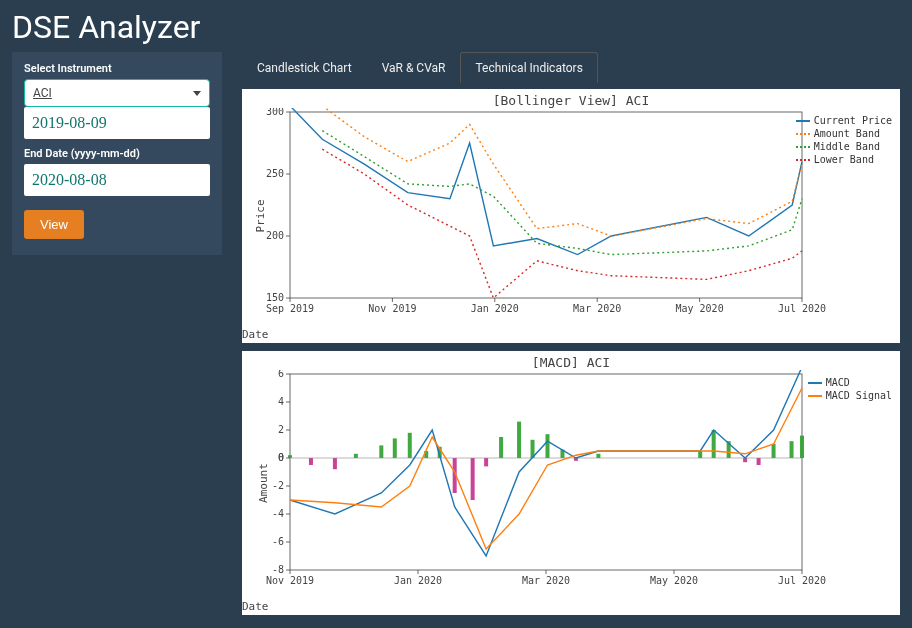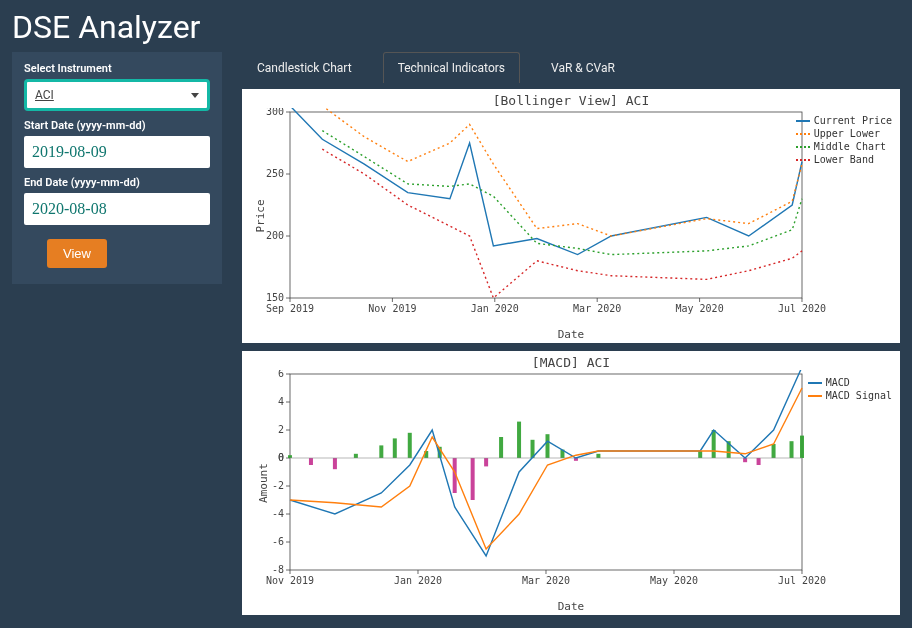--- a/index.html
+++ b/index.html
@@ -42,21 +42,21 @@
   .select-wrap {
     position: relative;
     background: #fff;
     border-radius: 4px;
     padding: 6px 8px;
     color: #444;
     font-size: 12px;
     display: flex;
     justify-content: space-between;
     align-items: center;
-    border: 3px solid #14b8a6;
+    border: 1px solid #14b8a6;
     cursor: pointer;
     text-decoration: underline;
   }
   .caret {
     width: 0; height: 0;
     border-left: 4px solid transparent;
     border-right: 4px solid transparent;
     border-top: 5px solid #444;
   }
   .text-input {
@@ -71,29 +71,28 @@
   }
   .view-btn {
     margin-top: 14px;
     background: #e67e22;
     border: none;
     color: #fff;
     padding: 7px 16px;
     font-size: 13px;
     border-radius: 3px;
     cursor: pointer;
-    margin-left: 23px;
   }
   .main {
     flex: 1;
     min-width: 0;
   }
   .tabs {
     display: flex;
-    gap: 16px;
+    gap: 0;
     font-size: 12px;
   }
   .tab {
     padding: 8px 14px;
     color: #eee;
     cursor: pointer;
     border: 1px solid transparent;
     border-bottom: none;
   }
   .tab.active {
@@ -131,21 +130,21 @@
     position: absolute;
     left: 2px;
     top: 50%;
     transform: translateY(-50%) rotate(-90deg);
     transform-origin: center;
     font-size: 11px;
     font-family: Menlo, Consolas, monospace;
     color: #444;
   }
   .xlabel {
-    text-align: center;
+    text-align: left;
     font-size: 11px;
     font-family: Menlo, Consolas, monospace;
     color: #444;
     padding-bottom: 2px;
   }
 </style>
 </head>
 <body>
 
 <div class="header">
@@ -154,35 +153,34 @@
 
 <div class="layout">
 
   <div class="sidebar">
     <div class="label">Select Instrument</div>
     <div class="select-wrap">
       <span>ACI</span>
       <span class="caret"></span>
     </div>
 
-    <div class="label">Start Date (yyyy-mm-dd)</div>
     <input class="text-input" type="text" value="2019-08-09" style="">
 
     <div class="label">End Date (yyyy-mm-dd)</div>
     <input class="text-input" type="text" value="2020-08-08" style="">
 
     <button class="view-btn">View</button>
   </div>
 
   <div class="main">
 
     <div class="tabs">
       <div class="tab">Candlestick Chart</div>
+      <div class="tab">VaR &amp; CVaR</div>
       <div class="tab active">Technical Indicators</div>
-      <div class="tab">VaR &amp; CVaR</div>
     </div>
 
     <div class="chart-panel" id="chart0">
       <div class="chart-title">[Bollinger View] ACI</div>
       <div class="ylabel">Price</div>
       <svg width="650" height="220">
           <rect x="48" y="4" width="512" height="186" fill="none" stroke="#444" stroke-width="0.8"></rect>
           <line x1="44" y1="190" x2="48" y2="190" stroke="#444" stroke-width="0.8"></line>
           <text class="axis" x="42" y="193" text-anchor="end" font-size="10" font-family="Menlo,Consolas,monospace" fill="#444">150</text>
           <line x1="44" y1="128" x2="48" y2="128" stroke="#444" stroke-width="0.8"></line>
@@ -209,25 +207,25 @@
           <path d="M80.3 41.2 L122.3 66.0 L165.8 97.0 L207.9 118.1 L227.6 128.0 L251.4 190.0 L294.9 152.8 L335.6 162.7 L369.2 167.7 L464.6 171.4 L506.7 162.7 L550.2 150.3 L560.0 142.9 " fill="none" stroke="#d62728" stroke-width="1.4" stroke-dasharray="2 3"></path>
         </svg>
       <div class="xlabel">Date</div>
       <div class="legend" id="legend0">
           <div class="row">
             <span class="swatch" style="background:#1f77b4"></span>
             <span>Current Price</span>
           </div>
           <div class="row">
             <span class="swatch" style="border-top:2px dotted #ff7f0e"></span>
-            <span>Upper Lower</span>
+            <span>Amount Band</span>
           </div>
           <div class="row">
             <span class="swatch" style="border-top:2px dotted #2ca02c"></span>
-            <span>Middle Chart</span>
+            <span>Middle Band</span>
           </div>
           <div class="row">
             <span class="swatch" style="border-top:2px dotted #d62728"></span>
             <span>Lower Band</span>
           </div>
         </div>
     </div>
 
     <div class="chart-panel" id="chart1">
       <div class="chart-title">[MACD] ACI</div>

